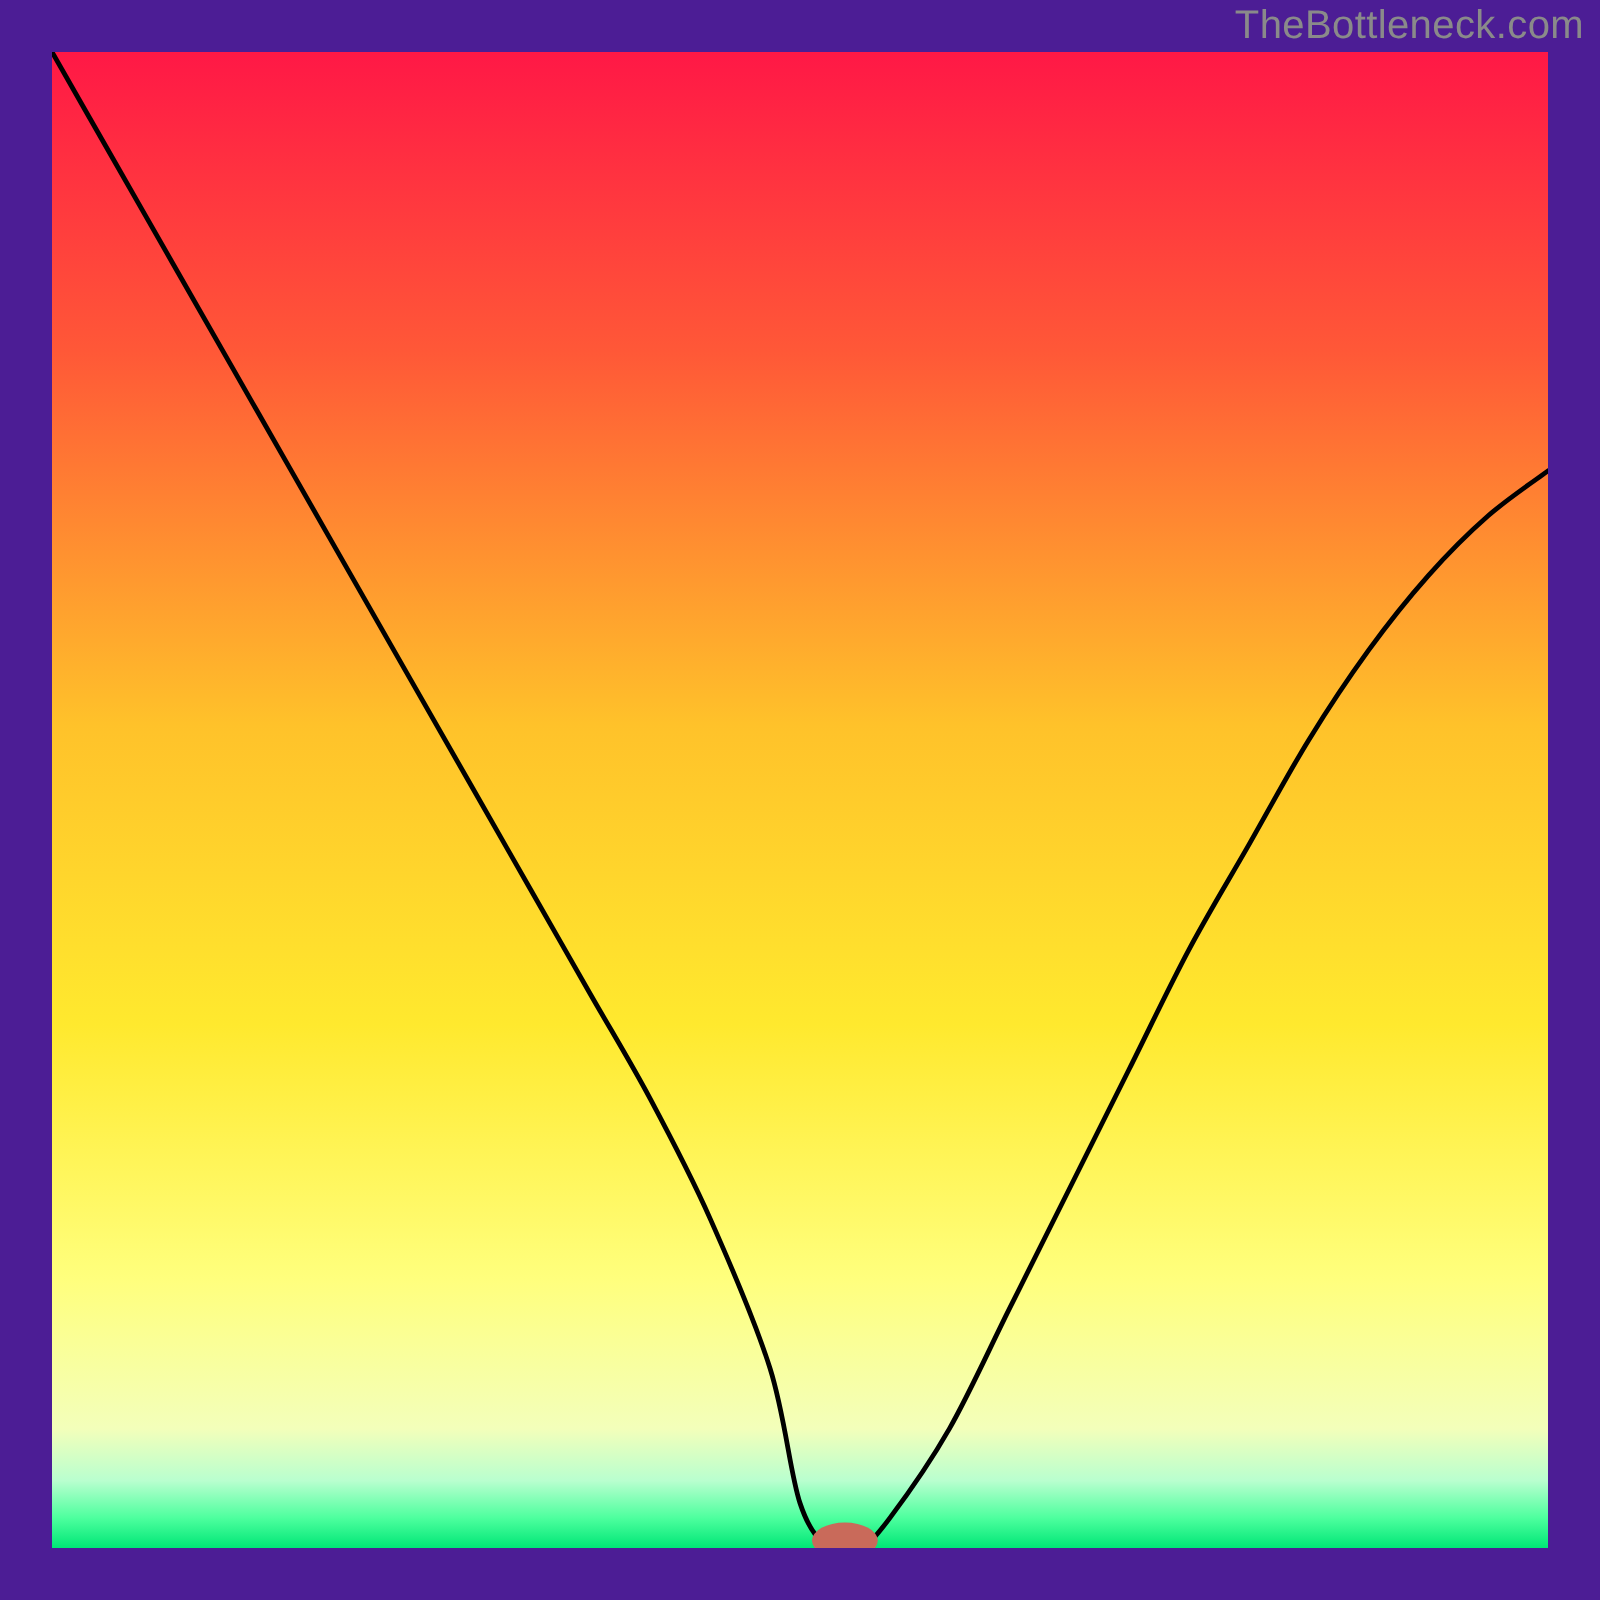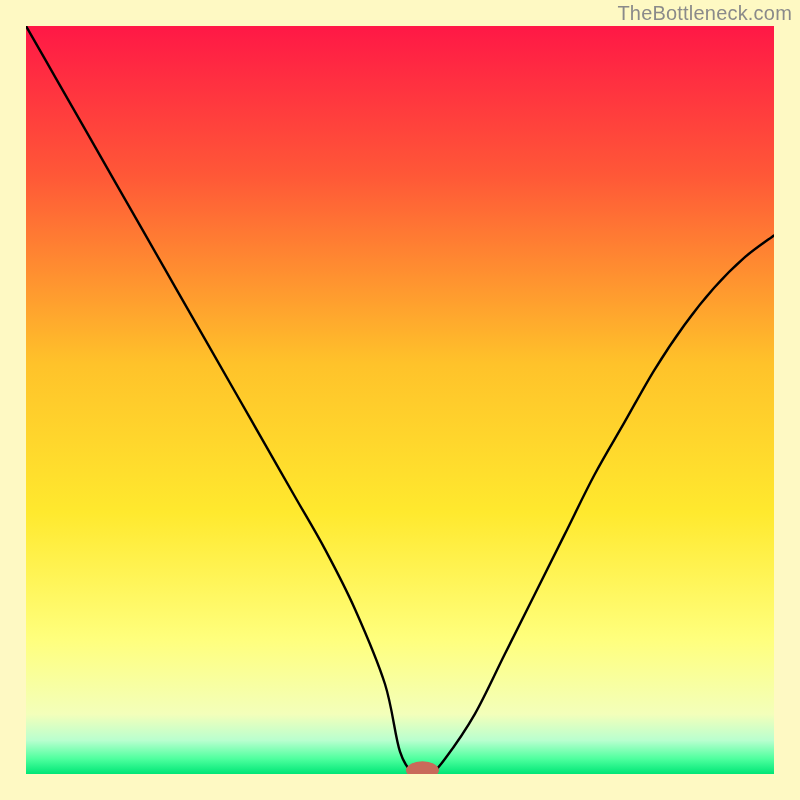--- a/index.html
+++ b/index.html
@@ -10,21 +10,21 @@
     background: #000;
     font-family: Arial, Helvetica, sans-serif;
     position: relative;
   }
   .frame {
     position: absolute;
     top: 0;
     left: 0;
     width: 800px;
     height: 800px;
-    background: #fef9c3;
+    background: #4c1d95;
   }
   .plot-area {
     position: absolute;
     top: 26px;
     left: 26px;
     width: 748px;
     height: 748px;
     overflow: hidden;
   }
   .watermark {

